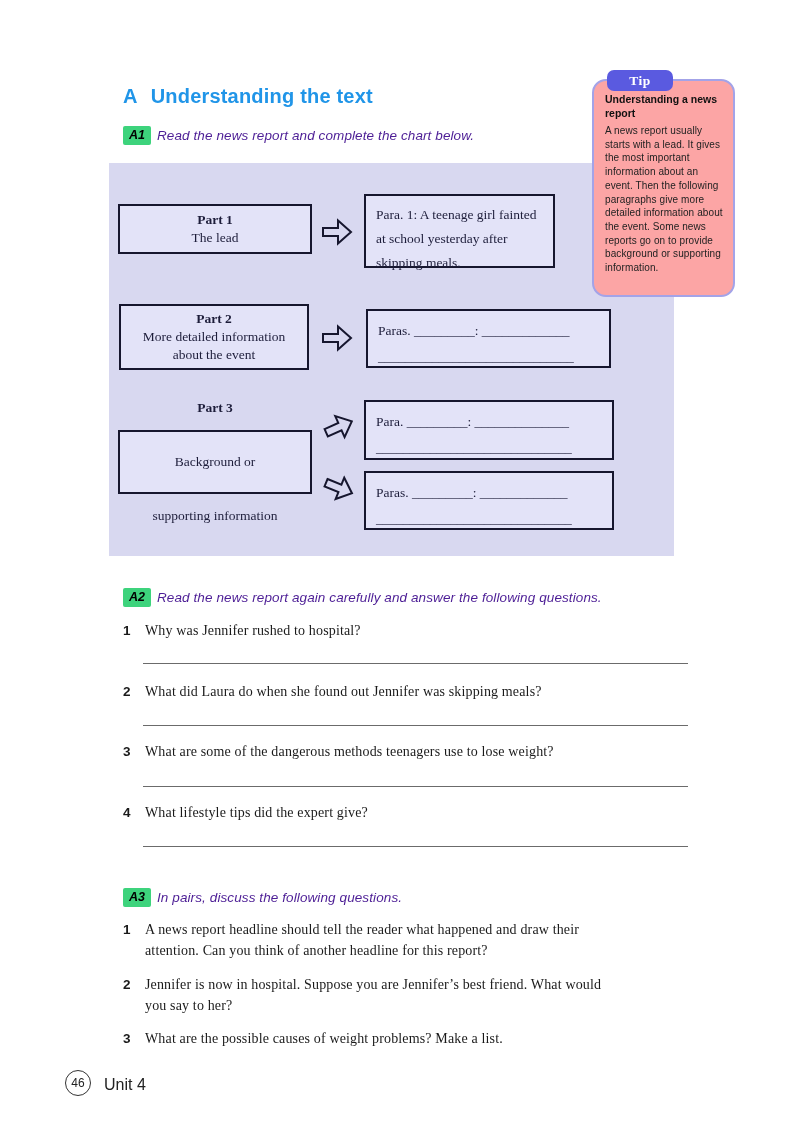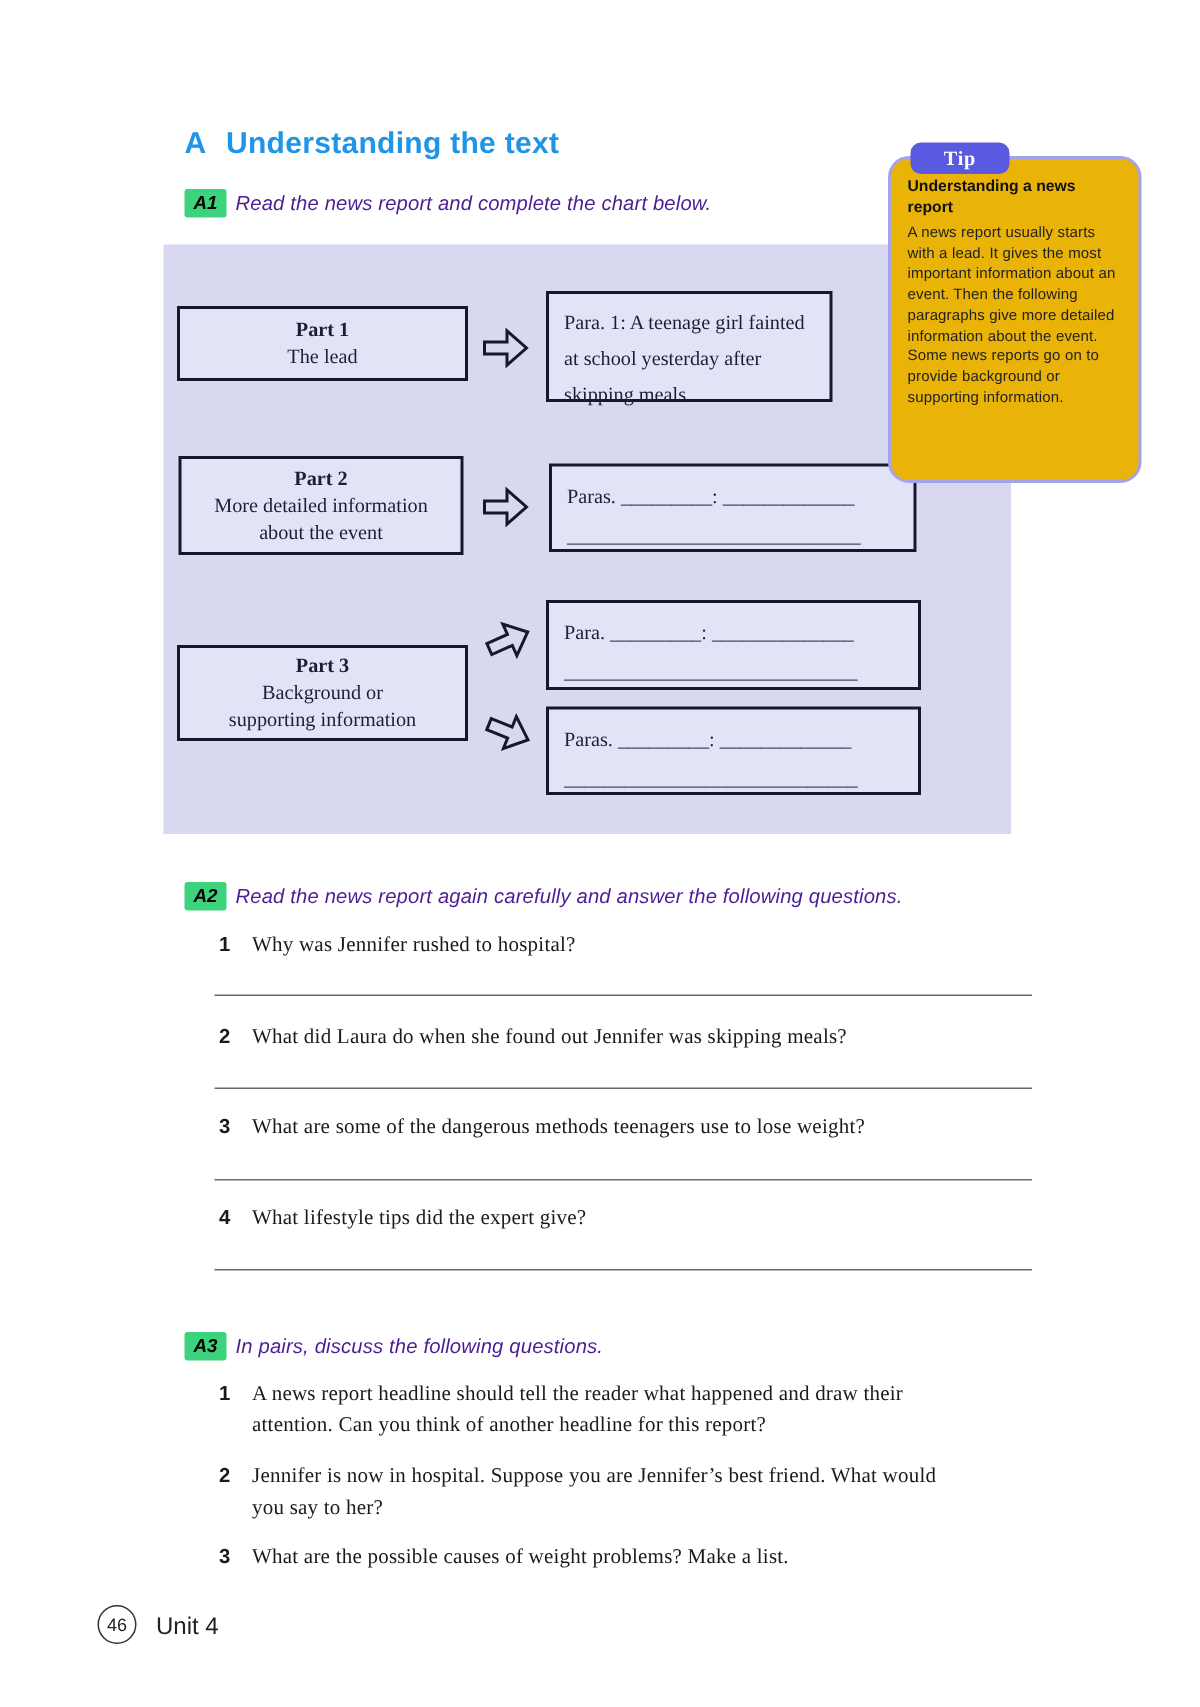--- a/index.html
+++ b/index.html
@@ -37,34 +37,34 @@
     color:#1d1d3a; font-family:"Liberation Serif", serif; font-size:13.5px;
   }
   .part-box { text-align:center; display:flex; flex-direction:column; justify-content:center; line-height:18px; }
   .part-title { font-weight:bold; }
   .ans-box { padding:7px 10px; }
   .ans-text { line-height:24px; }
   .ans-line { line-height:26px; white-space:nowrap; }
   .arrow { position:absolute; }
   
   .tipbox {
-    position:absolute; left:592px; top:104px; width:169px; min-height:218px;
-    background:#eab308; border:2.5px solid #a3a3e8; border-radius:14px;
+    position:absolute; left:592px; top:79px; width:143px; min-height:218px;
+    background:#fca5a5; border:2.5px solid #a3a3e8; border-radius:14px;
     z-index:5; padding:12px 9px 8px 11px;
   }
   .tiptab {
     position:absolute; left:13px; top:-11px; width:66px; height:21px;
     background:#5a5ae0; border-radius:7px; color:#ffffff;
     font-family:"Liberation Serif", serif; font-weight:bold; font-size:13.5px;
     text-align:center; line-height:21px; letter-spacing:0.5px;
   }
   .tip-title { font-size:10.5px; font-weight:bold; color:#111111; line-height:13.5px; margin-bottom:4px; }
   .tip-body  { font-size:10px; color:#222222; line-height:13.7px; letter-spacing:0.1px; }
   
-  .qrow { position:absolute; left:123px; width:575px; color:#1a1a1a;margin-left:23px; }
+  .qrow { position:absolute; left:123px; width:575px; color:#1a1a1a; }
   .qnum {
     display:inline-block; width:22px; font-weight:bold;
     font-size:13.5px; font-family:"Liberation Sans", sans-serif; vertical-align:baseline;
   }
   .qtext {
     font-family:"Liberation Serif", serif; font-size:14px; letter-spacing:0.15px;
   }
   .qline2 { margin-left:22px; margin-top:5px; }
   .answer-line {
     position:absolute; left:143px; width:545px; height:1px;
@@ -109,21 +109,21 @@
       <div>about the event</div>
     </div>
     <svg class="arrow" style="left:212px; top:161px;" width="32" height="28" viewBox="0 0 32 28">
       <polygon points="2,10 17,10 17,2.5 30,14 17,25.5 17,18 2,18" fill="none" stroke="#16162e" stroke-width="2"></polygon>
     </svg>
     <div class="cbox ans-box" style="left:257px; top:146px; width:245px; height:59px;">
       <div class="ans-line">Paras. _________: _____________</div>
       <div class="ans-line">_____________________________</div>
     </div>
 
-    <div class="cbox part-box" style="left:9px; top:267px; width:194px; height:64px;">
+    <div class="cbox part-box" style="left:9px; top:267px; width:194px; height:64px;gap:36px;">
       <div class="part-title">Part 3</div>
       <div>Background or</div>
       <div>supporting information</div>
     </div>
     <svg class="arrow" style="left:213px; top:250px; transform:rotate(-24deg);" width="34" height="28" viewBox="0 0 32 28">
       <polygon points="2,10 17,10 17,2.5 30,14 17,25.5 17,18 2,18" fill="none" stroke="#16162e" stroke-width="2"></polygon>
     </svg>
     <div class="cbox ans-box" style="left:255px; top:237px; width:250px; height:60px;">
       <div class="ans-line">Para. _________: ______________</div>
       <div class="ans-line">_____________________________</div>

